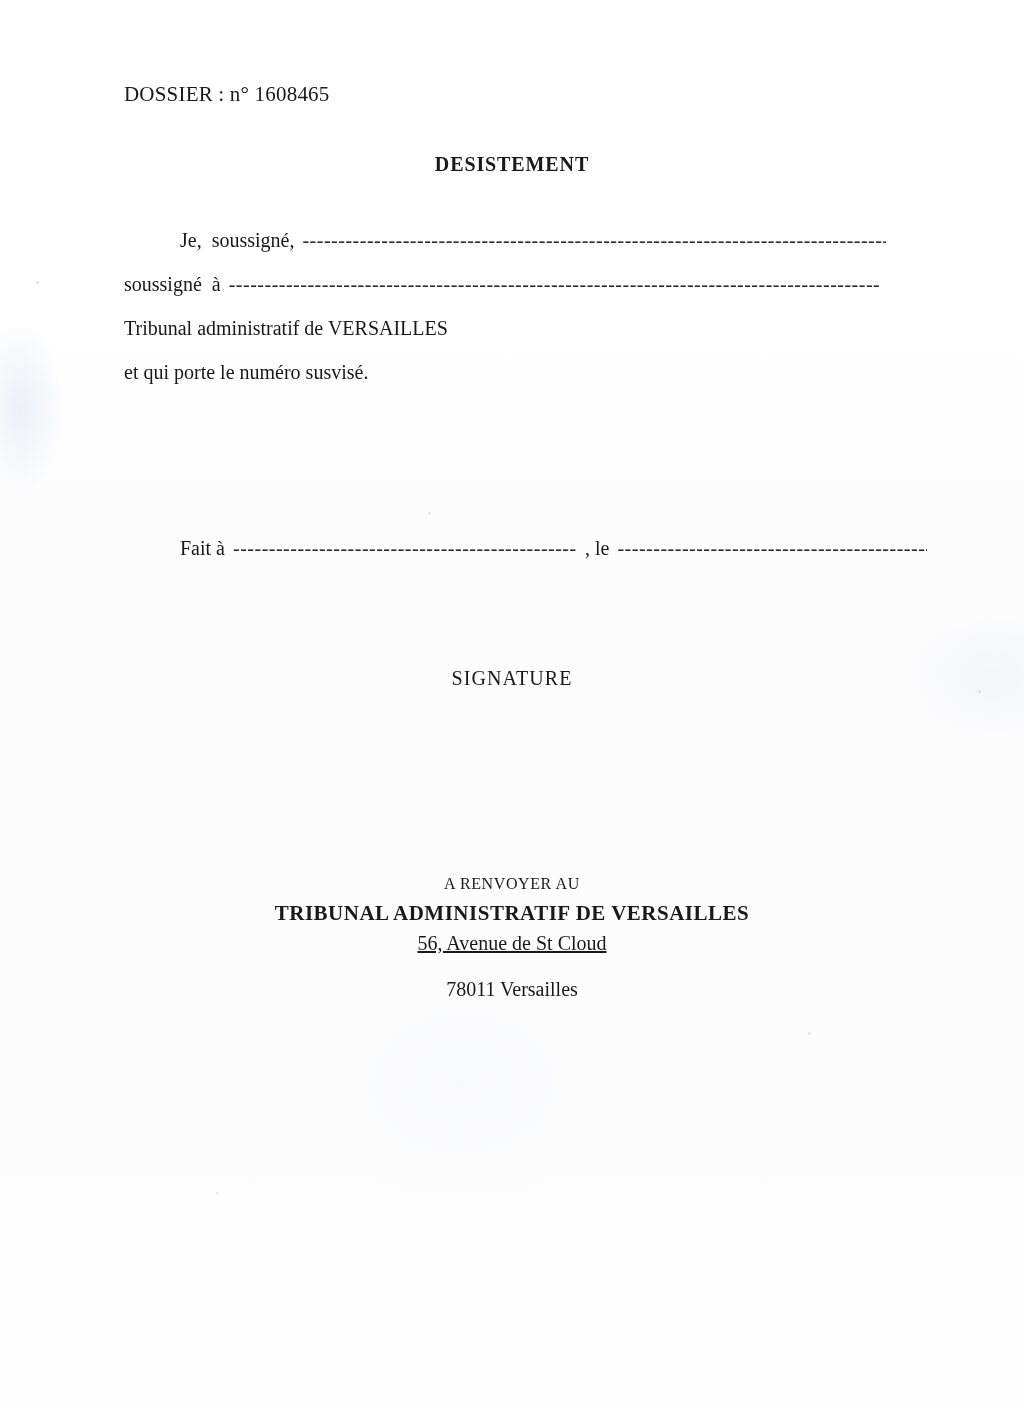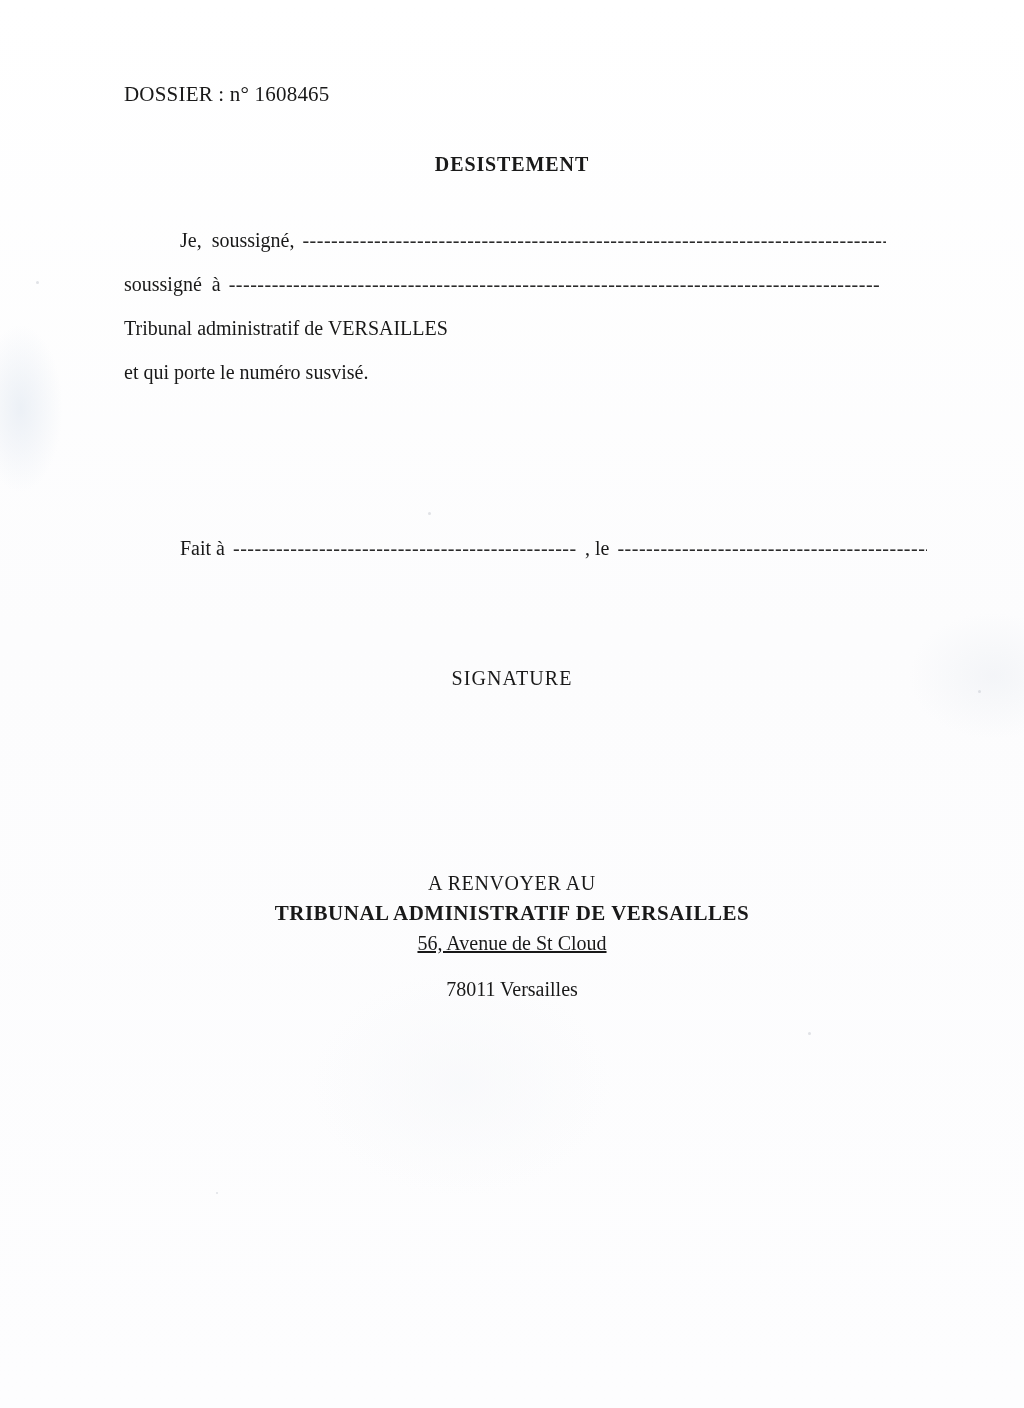--- a/index.html
+++ b/index.html
@@ -128,21 +128,21 @@
     margin-top: 31px;
   }
 
   .footer {
     position: absolute;
     left: 0;
     right: 0;
     top: 869px;
     text-align: center;
   }
-  .footer .f-line { font-size: 20px; line-height: 29px; letter-spacing: .6px; }
+  .footer .f-line { font-size: 16px; line-height: 29px; letter-spacing: .6px; }
   .footer .f-bold { font-size: 21px; font-weight: bold; letter-spacing: .5px; line-height: 30px; }
   .footer .f-addr { font-size: 20px; line-height: 30px; text-decoration: underline; }
   .footer .f-city { font-size: 20px; line-height: 30px; margin-top: 16px; }
 </style>
 </head>
 <body>
 
 <div class="page">
   <div class="paper-tone"></div>
 

